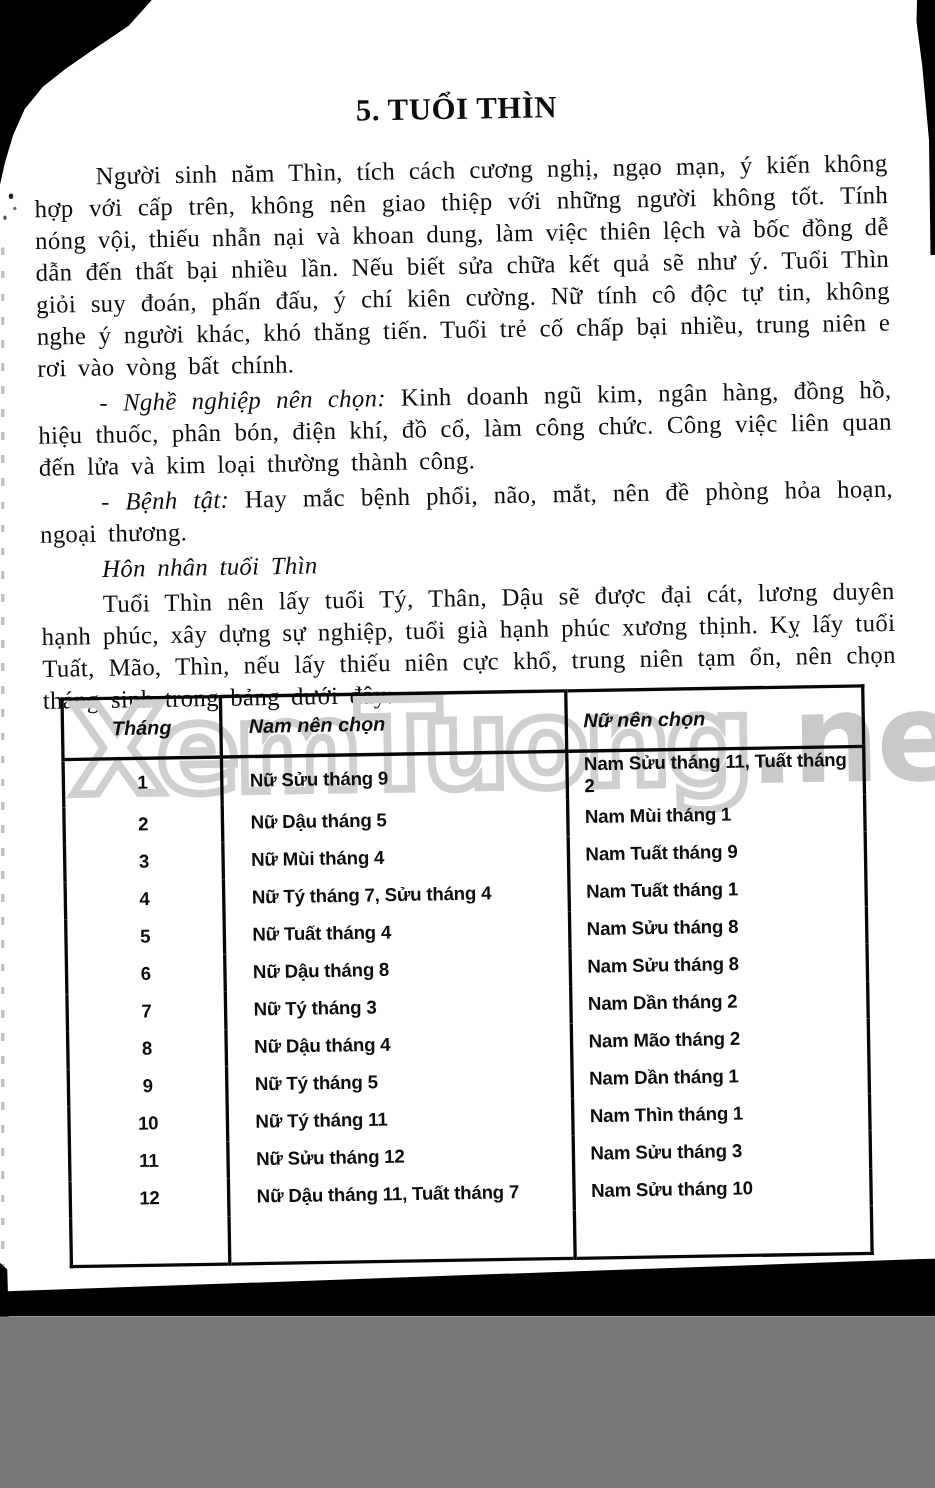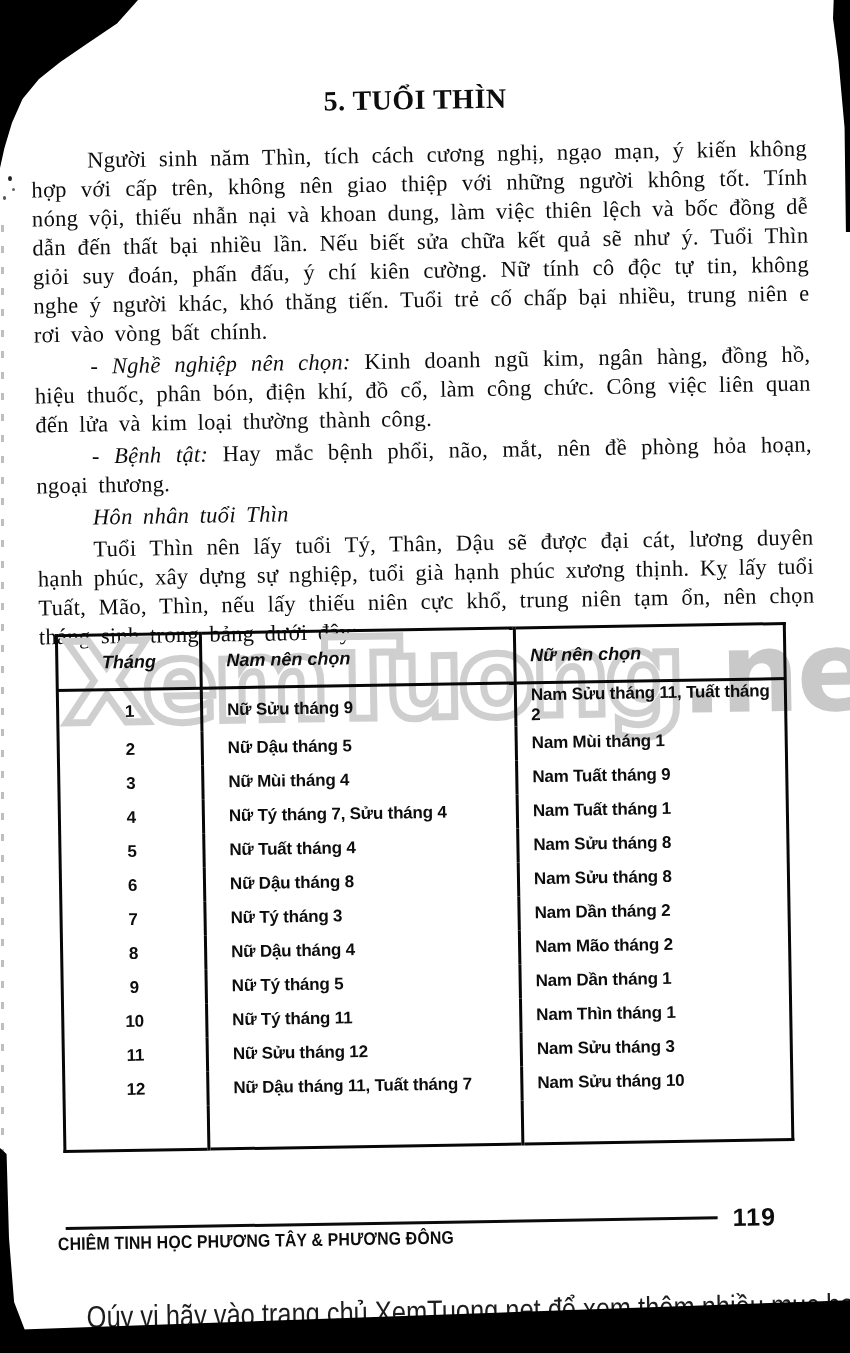--- a/index.html
+++ b/index.html
@@ -1,17 +1,17 @@
 <!DOCTYPE html>
 <html style="--paper: #ffffff; --ink: #0d0d0d; --wm: #cfcfcf; --wm-solid: #c9c9c9; --promo: #1d1d1d;"><head>
 <meta charset="utf-8">
 <style>
   html,body{margin:0;padding:0;background:#777;}
   .page{
-    position:relative;width:850px;height:1353px;background:var(--paper,#fff);
+    position:relative;width:850px;height:1197px;background:var(--paper,#fff);
     overflow:hidden;font-family:"Liberation Serif",serif;color:var(--ink,#0d0d0d);
     margin:0 auto;
   }
   .content{position:absolute;inset:0;transform:rotate(-0.95deg);transform-origin:425px 700px;z-index:1;}
 
   .title{position:absolute;top:84px;left:0;width:100%;text-align:center;
     font-size:28px;font-weight:bold;letter-spacing:.5px;}
 
   .bodytext{position:absolute;top:140px;left:40px;width:776px;
     font-size:22.5px;line-height:29px;text-align:justify;

